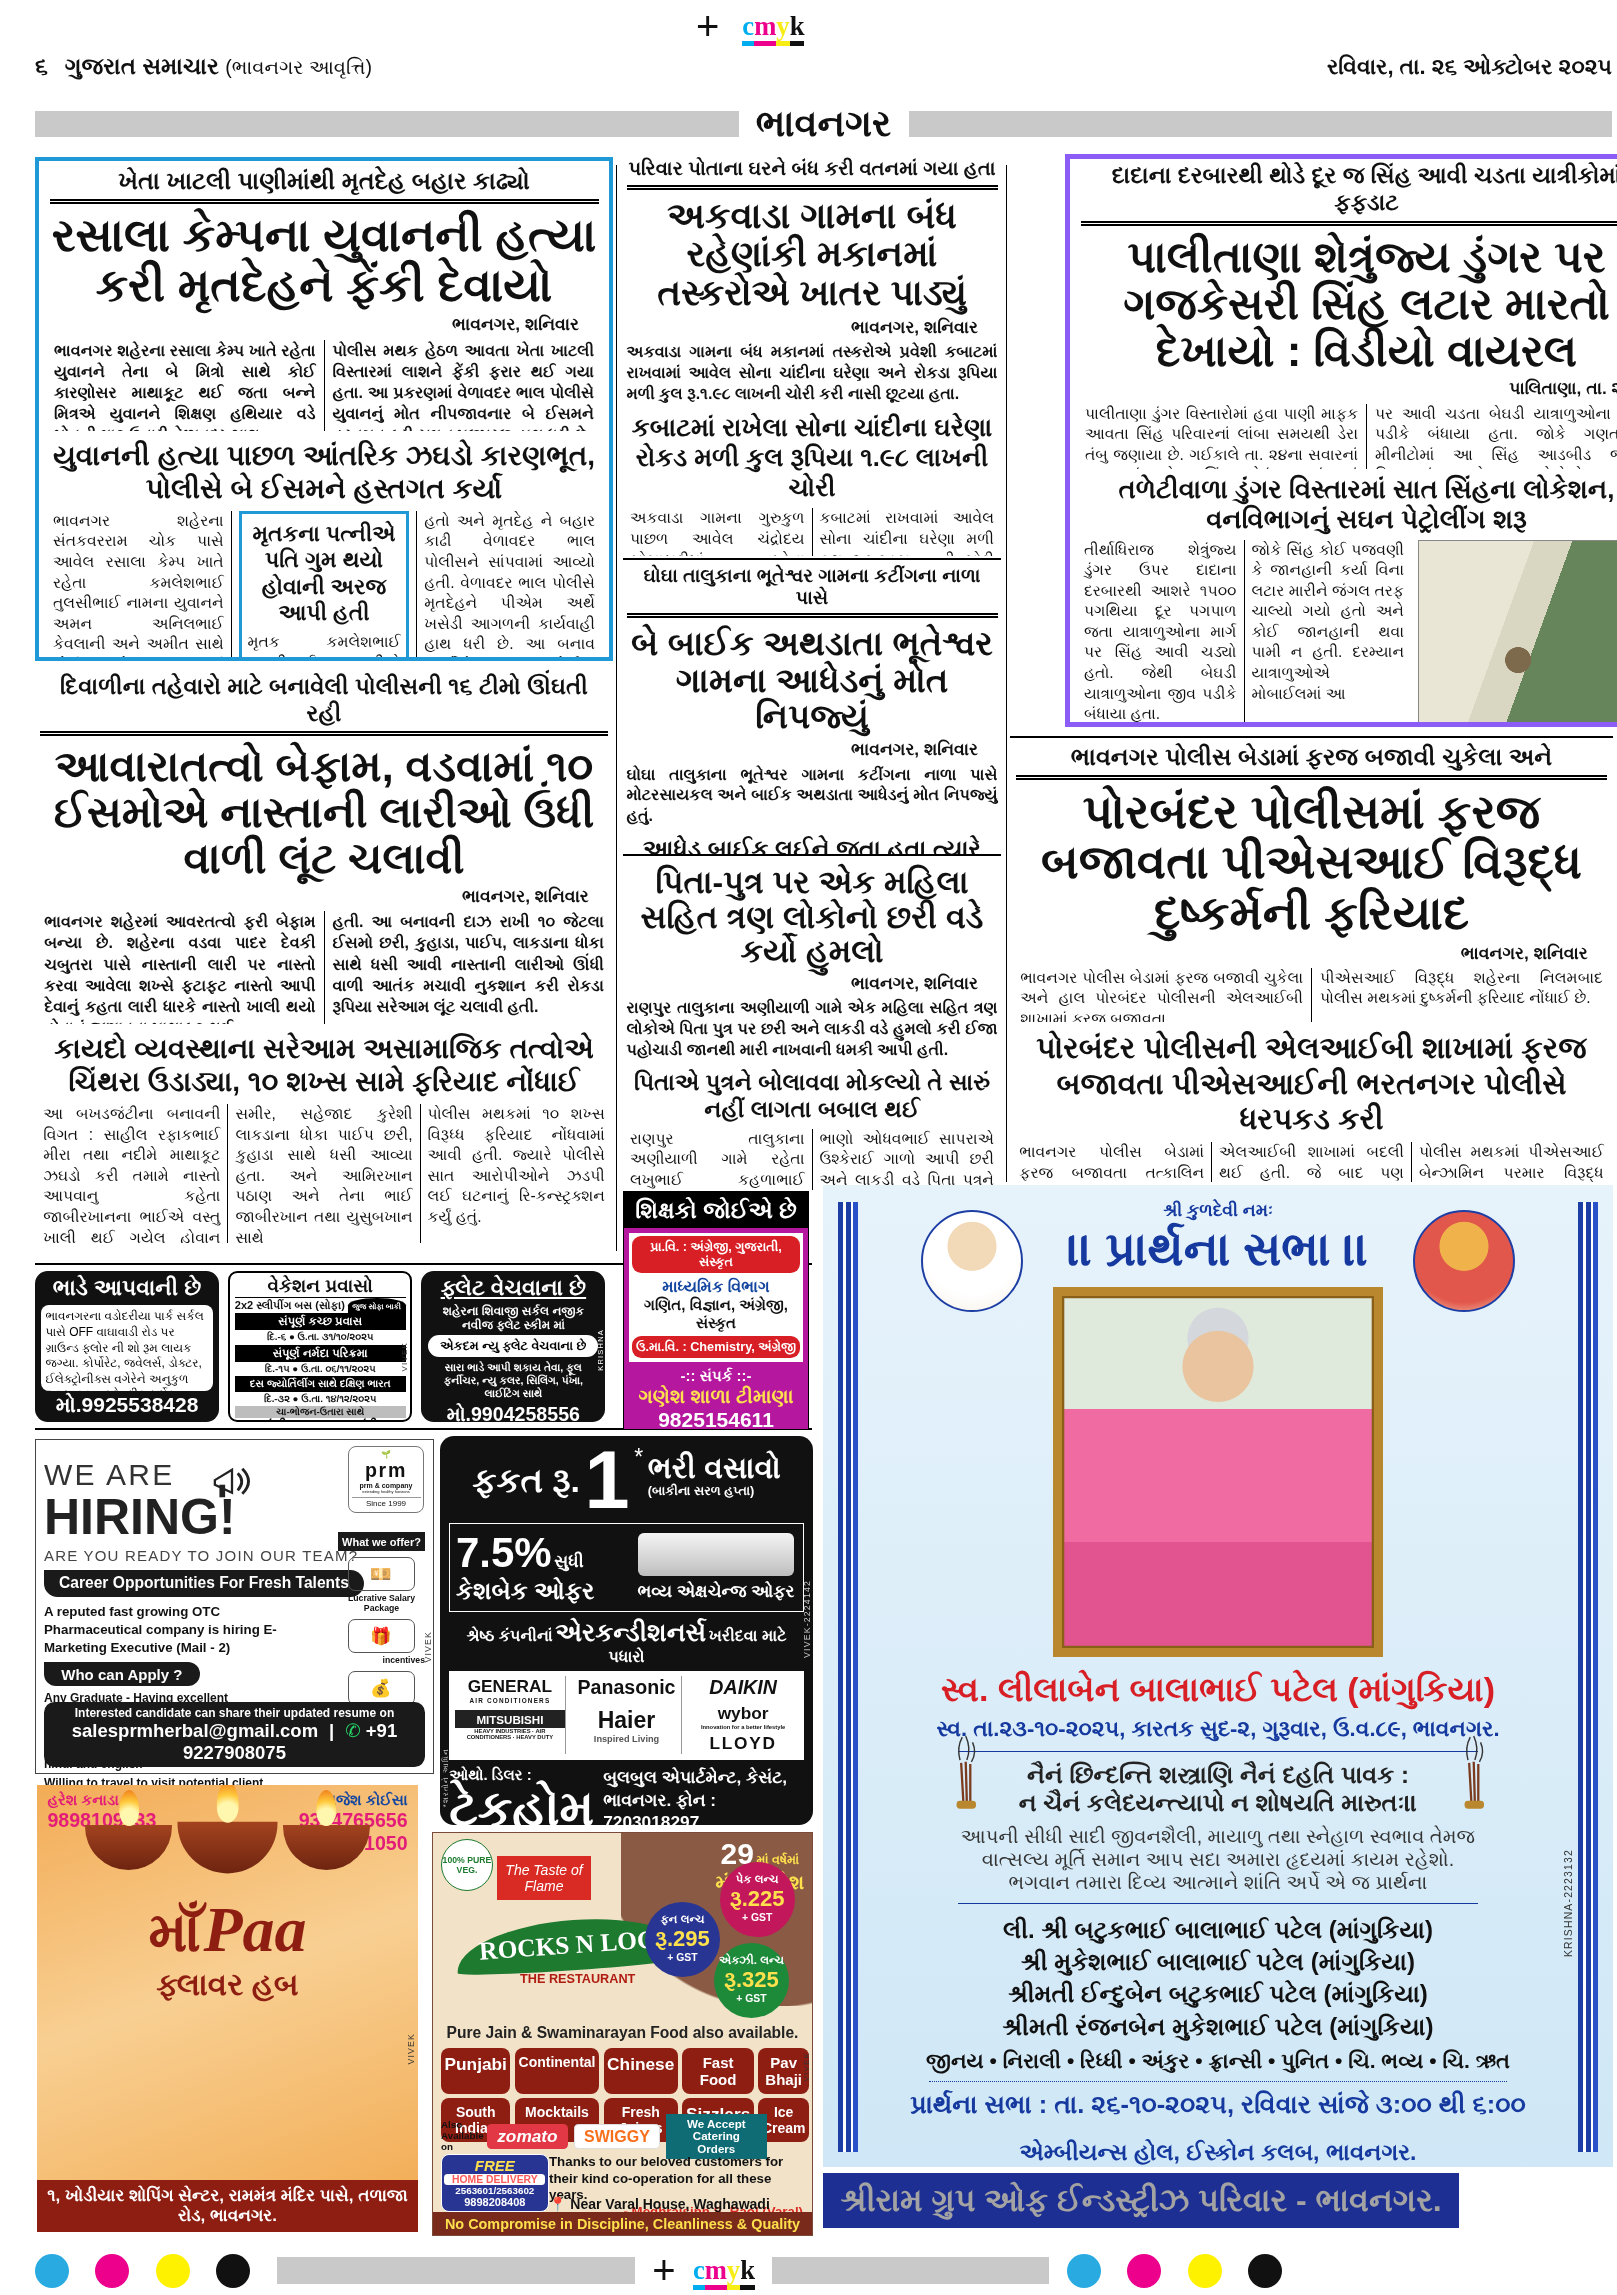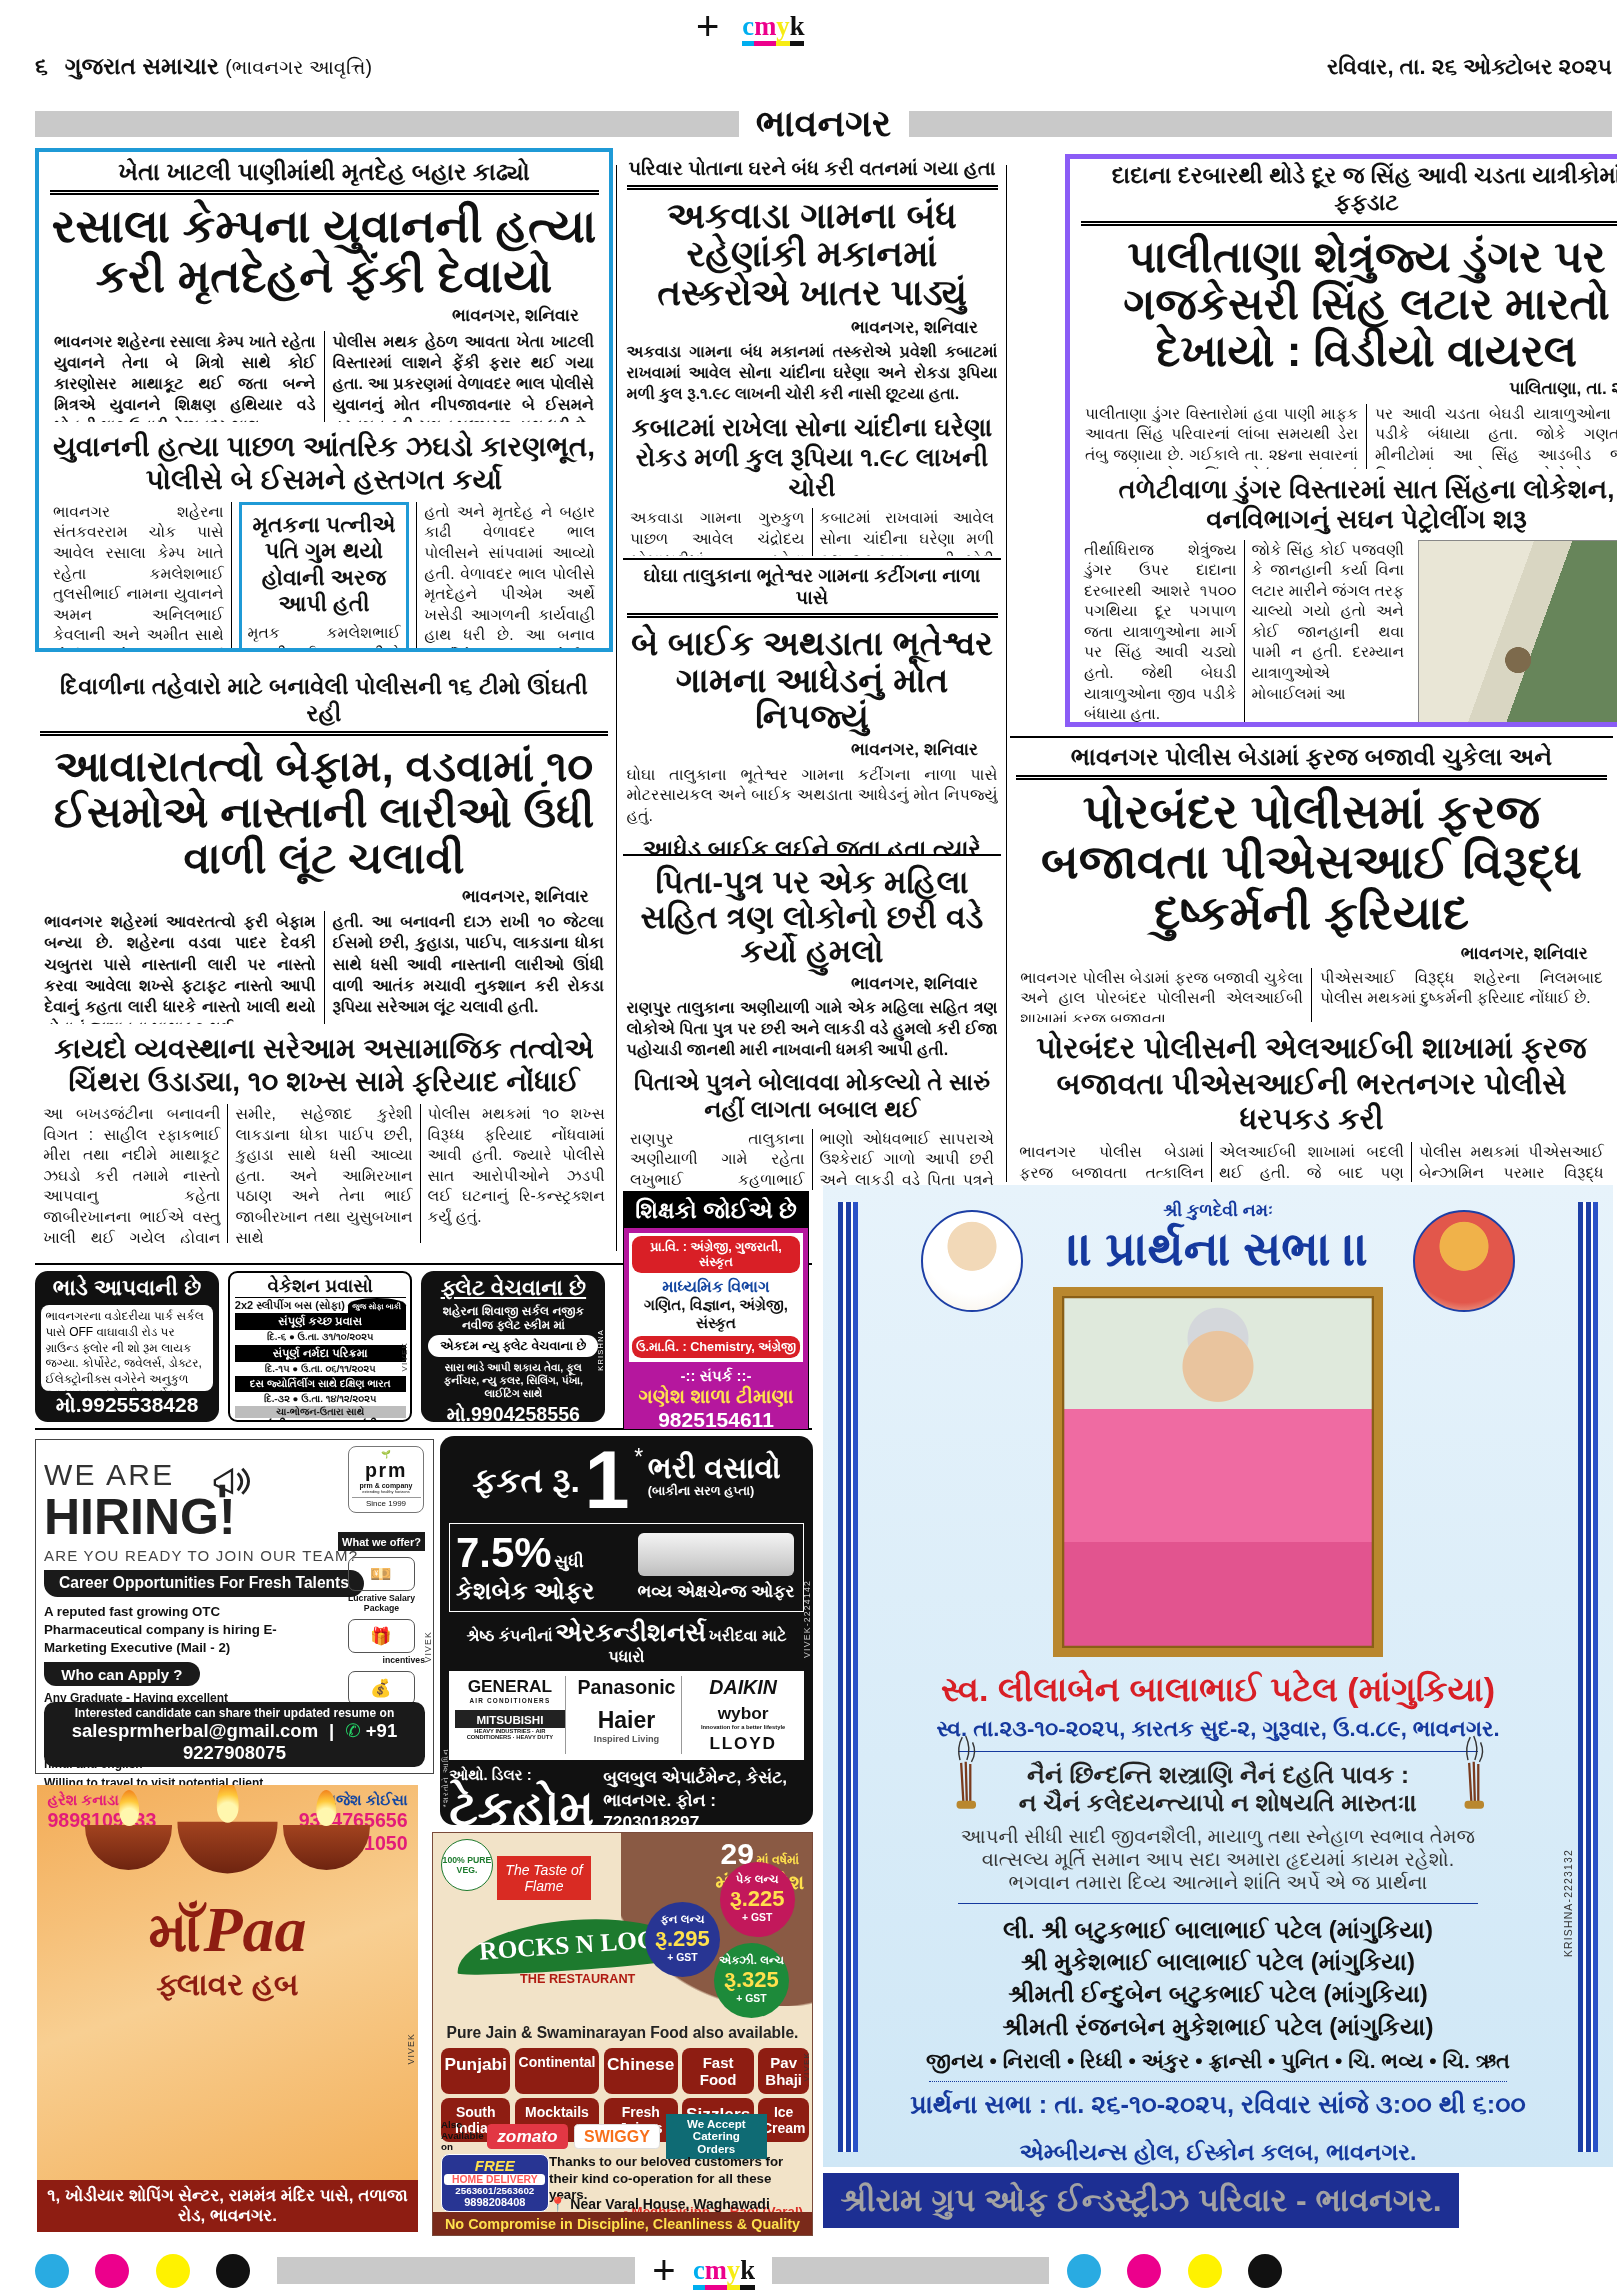--- a/index.html
+++ b/index.html
@@ -66,21 +66,21 @@
 
   <div class="abs" style="left:35px;top:103px;width:1577px;display:flex;align-items:center;gap:17.3px;">
     <div class="grayb" style="flex:1;"></div>
     <div style="font-size:37px;font-weight:bold;">ભાવનગર</div>
     <div class="grayb" style="flex:1;"></div>
   </div>
 
   <div class="vrule" style="left:616px;top:165px;height:1086px;"></div>
   <div class="vrule" style="left:1006px;top:165px;height:1017px;"></div>
 
-  <div class="art" style="left:35px;top:148px;width:578px;height:504px;border:4px solid #1f9ad6;padding:5.8px 7px;box-sizing:border-box;">
+  <div class="art" style="left:35px;top:157px;width:578px;height:504px;border:4px solid #1f9ad6;padding:5.8px 7px;box-sizing:border-box;">
     <div class="k" style="font-size:24px;">ખેતા ખાટલી પાણીમાંથી મૃતદેહ બહાર કાઢ્યો</div>
     <div class="hl" style="font-size:46px;">રસાલા કેમ્પના યુવાનની હત્યા કરી મૃતદેહને ફેંકી દેવાયો</div>
     <div class="dl">ભાવનગર, શનિવાર</div>
     <div class="lead" style="font-size:16px;height:91px;overflow:hidden;line-height:1.32;">
       <div>ભાવનગર શહેરના રસાલા કેમ્પ ખાતે રહેતા યુવાનને તેના બે મિત્રો સાથે કોઈ કારણોસર માથાકૂટ થઈ જતા બન્ને મિત્રએ યુવાનને શિક્ષણ હથિયાર વડે મોતની ઘાટ ઉતારી વેળાવદર ભાલ</div>
       <div>પોલીસ મથક હેઠળ આવતા ખેતા ખાટલી વિસ્તારમાં લાશને ફેંકી ફરાર થઈ ગયા હતા. આ પ્રકરણમાં વેળાવદર ભાલ પોલીસે યુવાનનું મોત નીપજાવનાર બે ઈસમને હસ્તગત કરી સઘન પૂછપરછ હાથ ધરી છે.</div>
     </div>
     <div class="sub" style="font-size:28px;">યુવાનની હત્યા પાછળ આંતરિક ઝઘડો કારણભૂત, પોલીસે બે ઈસમને હસ્તગત કર્યા</div>
     <div class="cols body-t" style="height:203px;">
       <div>ભાવનગર શહેરના સંતકવરરામ ચોક પાસે આવેલ રસાલા કેમ્પ ખાતે રહેતા કમલેશભાઈ તુલસીભાઈ નામના યુવાનને અમન અનિલભાઈ કેવલાની અને અમીત સાથે કોઈ બાબતે માથાકૂટ થઈ હતી. આ બનાવની દાજ રાખી અમન અને અન્ય એક ઈસમે મળી કમલેશભાઈને હથિયારના ઘા ઝીંકી મોતના ઘાટ ઉતારી દીધો હતો. ત્યાર બાદ વેળાવદર ભાલ પોલીસ હેઠળ આવતા ખેતા ખાટલી વિસ્તારમાં લાશને ફેંકી નાશી છૂટ્યા હતા. દરમિયાનમાં સનેસ નજીક આવેલ ખેતા ખાટલી વિસ્તારના પાણી ભરાયેલા ખાડામાં યુવાનોનો</div>
@@ -346,21 +346,21 @@
     <div class="cols body-t" style="height:121px;">
       <div>અકવાડા ગામના ગુરુકુળ પાછળ આવેલ ચંદ્રોદય સોસાયટીમાં રહેતા તુલસીભાઈ ઝીણાભાઈ કંટારીયા પોતાના પરિવાર સાથે ઘરને તાળું મારી મૂળ વતન સુર કામ ખાતે ગયા હતા. તે દરમિયાન અજાણ્યા ઈસમોએ ઘરના દરવાજાના નકૂચા અને તાળા તોડી ઘરમાં પ્રવેશી લાકડાના</div>
       <div>કબાટમાં રાખવામાં આવેલ સોના ચાંદીના ઘરેણા મળી કુલ રૂ.૧,૯૮,૫૦૦ ની ચોરી કરી અજાણ્યા શખ્સો ફરાર થઈ ગયા હતા. આ બનાવ સંદર્ભે તુલસીભાઈએ અજાણ્યા ઈસમ વિરૂધ્ધ ઘોઘારોડ પોલીસ મથકમાં ફરિયાદ નોંધાવતા પોલીસે વધુ તપાસ હાથ ધરી છે.</div>
     </div>
   </div>
 
   <div class="art" style="left:623px;top:558px;width:378px;height:293px;border-top:2.3px solid #000;padding-top:4.6px;">
     <div class="k" style="font-size:19px;">ઘોઘા તાલુકાના ભૂતેશ્વર ગામના કટીંગના નાળા પાસે</div>
     <div class="hl" style="font-size:34px;">બે બાઈક અથડાતા ભૂતેશ્વર ગામના આધેડનું મોત નિપજ્યું</div>
     <div class="dl">ભાવનગર, શનિવાર</div>
-    <div style="font-weight:normal;font-size:16px;line-height:1.3;text-align:justify;padding:0 3.5px;">ઘોઘા તાલુકાના ભૂતેશ્વર ગામના કટીંગના નાળા પાસે મોટરસાયકલ અને બાઈક અથડાતા આધેડનું મોત નિપજ્યું હતું.</div>
+    <div style="font-weight:bold;font-size:16px;line-height:1.3;text-align:justify;padding:0 3.5px;">ઘોઘા તાલુકાના ભૂતેશ્વર ગામના કટીંગના નાળા પાસે મોટરસાયકલ અને બાઈક અથડાતા આધેડનું મોત નિપજ્યું હતું.</div>
     <div class="sub" style="font-size:24px;">આધેડ બાઈક લઈને જતા હતા ત્યારે અકસ્માત સર્જાયો</div>
 
   </div>
 
   <div class="art" style="left:623px;top:854px;width:378px;height:328px;border-top:2.3px solid #000;padding-top:5.8px;">
     <div class="hl" style="font-size:32px;">પિતા-પુત્ર પર એક મહિલા સહિત ત્રણ લોકોનો છરી વડે કર્યો હુમલો</div>
     <div class="dl">ભાવનગર, શનિવાર</div>
     <div style="font-weight:bold;font-size:16px;line-height:1.3;text-align:justify;padding:0 3.5px;">રાણપુર તાલુકાના અણીયાળી ગામે એક મહિલા સહિત ત્રણ લોકોએ પિતા પુત્ર પર છરી અને લાકડી વડે હુમલો કરી ઈજા પહોચાડી જાનથી મારી નાખવાની ધમકી આપી હતી.</div>
     <div class="sub" style="font-size:23px;">પિતાએ પુત્રને બોલાવવા મોકલ્યો તે સારું નહીં લાગતા બબાલ થઈ</div>
     <div class="cols body-t" style="height:121px;">

